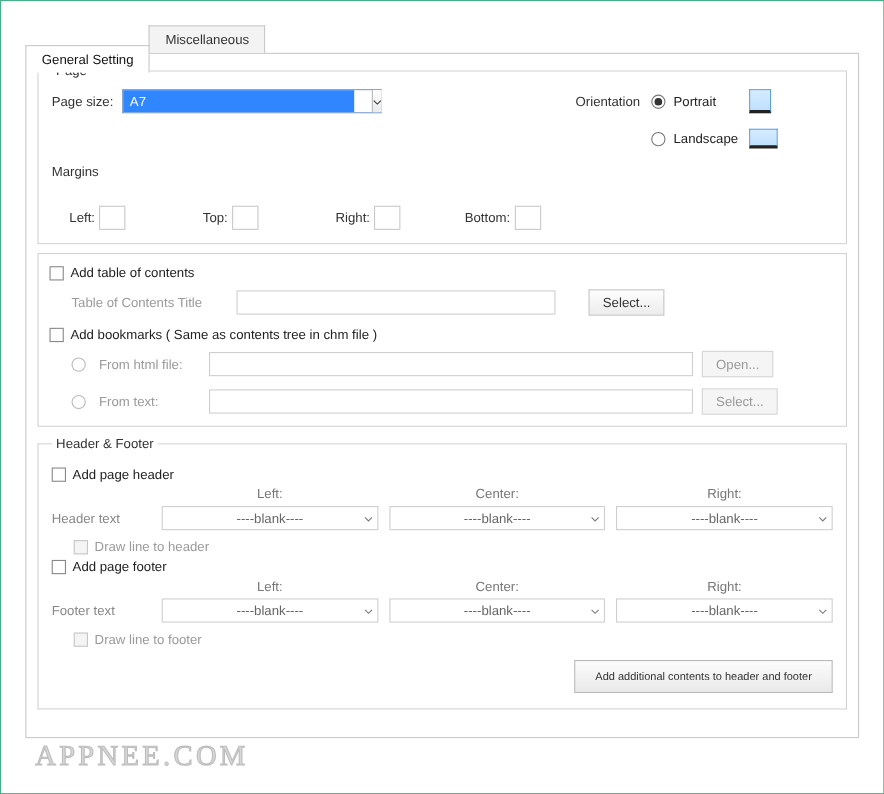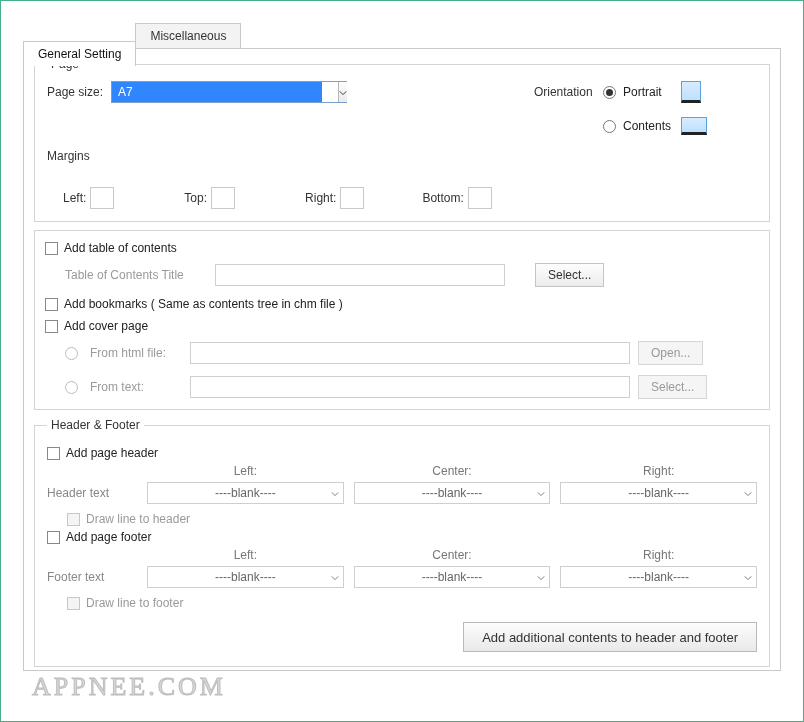--- a/index.html
+++ b/index.html
@@ -255,21 +255,21 @@
     display: flex;
     justify-content: flex-end;
     margin-top: 12px;
   }
   .big-btn {
     height: 30px;
     border: 1px solid #b9b9b9;
     background: linear-gradient(#fcfcfc,#e9e9e9);
     padding: 0 18px;
     font-family: inherit;
-    font-size: 13px;
+    font-size: 10px;
     color: #333;
     display: inline-flex;
     align-items: center;
     justify-content: center;
   }
 
   .watermark {
     position: absolute;
     left: 32px;
     bottom: 20px;
@@ -319,21 +319,21 @@
             <span class="lbl">Orientation</span>
             <span>
               <span class="radio checked"></span>
               <span>Portrait</span>
             </span>
             <span class="page-icon"></span>
 
             <span></span>
             <span>
               <span class="radio"></span>
-              <span>Contents</span>
+              <span>Landscape</span>
             </span>
             <span class="page-icon landscape"></span>
           </div>
         </div>
 
         <div class="margins-title lbl">Margins</div>
         <div class="margins-row">
           <span class="margin-field">
             <span class="lbl">Left:</span>
             <span class="small-input"></span>
@@ -365,24 +365,20 @@
           <button class="btn">
               <span>Select...</span>
             </button>
         </div>
 
         <div class="chk-row">
           <span class="chk"></span>
           <span>Add  bookmarks ( Same as contents tree in chm file )</span>
         </div>
 
-        <div class="chk-row">
-          <span class="chk"></span>
-          <span>Add cover page</span>
-        </div>
 
         <div class="row indent" style="gap:8px; margin:4px 0 10px 0;">
           <span>
             <span class="radio" style="border-color:#bbb;"></span>
           </span>
           <span class="lbl disabled-text" style="width:92px;">From html file:</span>
           <span class="text-input" style="flex:1; max-width:440px;"></span>
           <button class="btn disabled">
               <span>Open...</span>
             </button>

